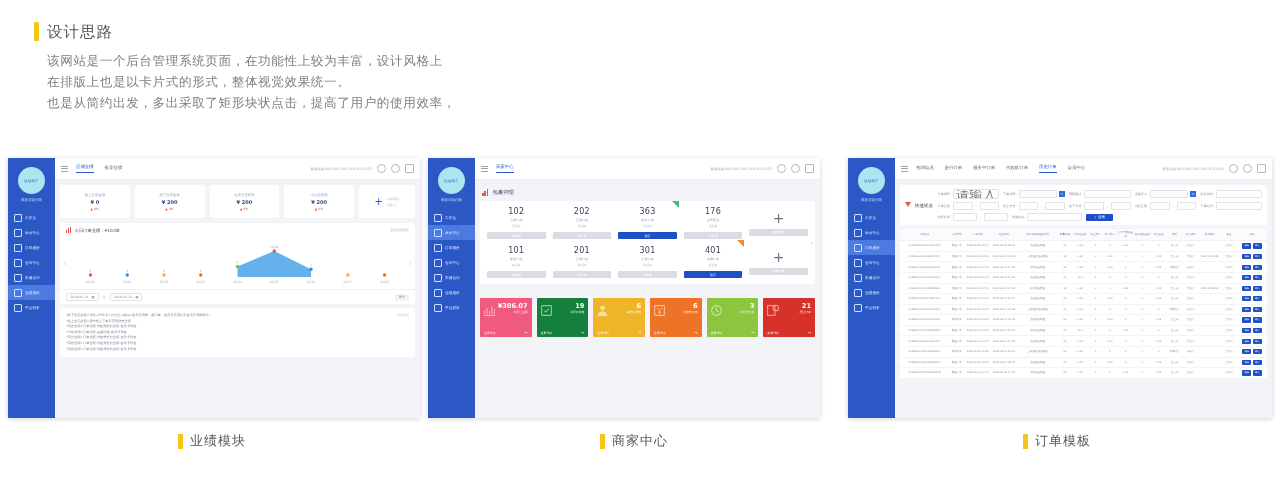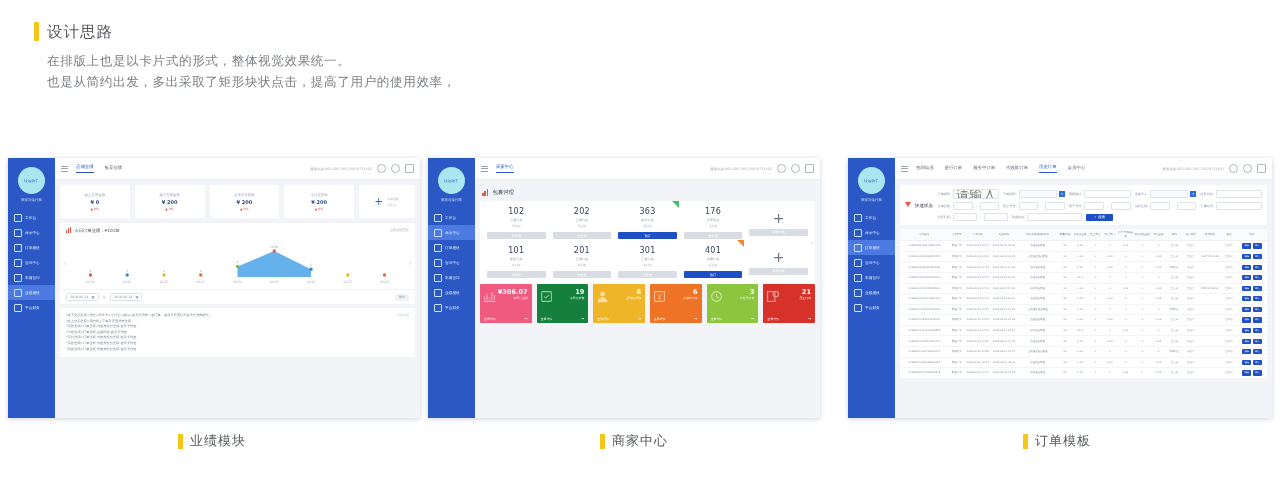--- a/index.html
+++ b/index.html
@@ -103,21 +103,21 @@
             display:flex;align-items:center;justify-content:center;font-size:3.1px;color:#fff;}
   .tile-btn.blue{background:#1e4fc4;}
   .tile.addtile{justify-content:center;}
   .tile-plus{font-size:14px;color:#6b7382;line-height:14px;}
   .corner{position:absolute;top:-6px;right:-2px;width:0;height:0;
           border-left:7px solid transparent;}
   .corner.g{border-top:7px solid #3fbf6a;}
   .corner.o{border-top:7px solid #ef8b2c;}
   .tile-arrow{position:absolute;right:2px;top:50%;transform:translateY(-50%);font-size:7px;color:#c9ced6;}
 
-  .colorrow{display:flex;gap:5px;margin-top:0;}
+  .colorrow{display:flex;gap:5px;margin-top:14px;}
   .ctile{flex:1;height:33px;border-radius:1px;position:relative;padding:3px 4px;color:#fff;overflow:hidden;}
   .ctile-n{position:absolute;right:4px;top:4px;font-size:6.6px;font-weight:bold;text-align:right;}
   .ctile-s{position:absolute;right:4px;top:12px;font-size:2.9px;opacity:.92;}
   .ctile-b{position:absolute;left:4px;bottom:2.5px;font-size:2.9px;opacity:.92;}
   .ctile-a{position:absolute;right:4px;bottom:2.5px;font-size:4px;opacity:.92;}
   .ctile-ic{position:absolute;left:3px;top:4px;opacity:.55;}
 
   
   .filter{background:#fff;border-radius:2px;padding:4px 5px;display:flex;gap:5px;align-items:center;}
   .filter-left{display:flex;align-items:center;gap:3px;flex:0 0 auto;}
@@ -154,20 +154,21 @@
 </style>
 </head>
 <body>
 
 <div class="intro">
   <div class="intro-title-row">
     <div class="intro-bar"></div>
     <div class="intro-title">设计思路</div>
   </div>
   <div class="intro-body">
+    <div>该网站是一个后台管理系统页面，在功能性上较为丰富，设计风格上</div>
     <div>在排版上也是以卡片式的形式，整体视觉效果统一。</div>
     <div>也是从简约出发，多出采取了矩形块状点击，提高了用户的使用效率，</div>
   </div>
 </div>
 
 <div class="panel" id="panel1">
   <div class="sidebar">
     <div class="sb-logo-wrap">
       <div class="sb-logo">
         <span class="sb-logo-txt">快运助手</span>

